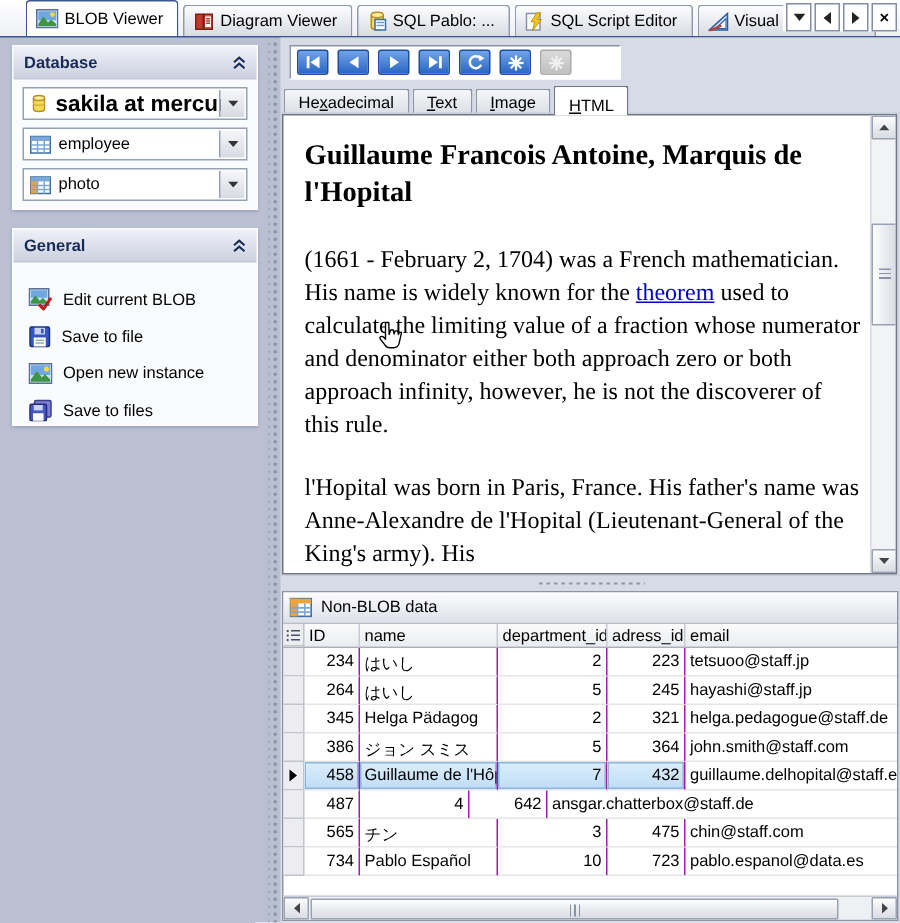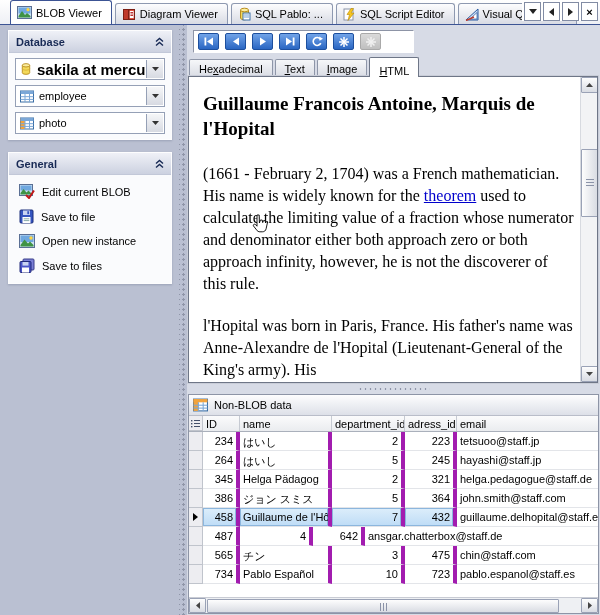--- a/index.html
+++ b/index.html
@@ -10,21 +10,21 @@
     font-family:"Liberation Sans", sans-serif;
     font-size:11px; color:#000;
   }
   svg { display:block; }
 
   
   .tabbar {
     position:absolute; left:0; top:0; width:600px; height:25px;
     background:linear-gradient(#ffffff,#eef0f5);
     border-bottom:1px solid #3c5494;
-    display:flex; align-items:flex-end; padding-left:10px;
+    display:flex; align-items:flex-end; padding-left:17px;
     white-space:nowrap; overflow:hidden;
   }
   .wtab {
     display:flex; align-items:center; gap:4px; height:21px;
     padding:0 9px 0 6px; margin-right:3px;
     border:1px solid #8e99b0; border-bottom:none;
     border-radius:3px 3px 0 0;
     background:linear-gradient(#fdfdfe,#d8dbe4);
   }
   .wtab.active { background:#fff; height:24px; border-color:#3c5494; }
@@ -143,21 +143,21 @@
   }
   .nb-header {
     height:21px; padding:0 4px;
     background:linear-gradient(#fdfdfe,#dde0e8);
     border-bottom:1px solid #b9bdc9;
     display:flex; align-items:center; gap:6px;
   }
   .grid-header { display:flex; height:16px; background:linear-gradient(#fbfbfc,#eaecef); border-bottom:1px solid #aab0bb; }
   .gh { padding:2px 3px; border-right:1px solid #c6cad2; overflow:hidden; white-space:nowrap; }
   .grow { display:flex; height:19px; }
-  .gc { padding:3px 3px 0 3px; border-right:4px solid #a21caf; border-bottom:1px solid #e3e5e9; overflow:hidden; white-space:nowrap; }
+  .gc { padding:3px 3px 0 3px; border-right:1px solid #a21caf; border-bottom:1px solid #e3e5e9; overflow:hidden; white-space:nowrap; }
   .c-sel { width:14px; background:#ededf1; border-right:1px solid #c0c4cc; border-bottom:1px solid #c0c4cc;
            display:flex; align-items:center; justify-content:center; padding:0; }
   .c-id { width:37px; text-align:right; }
   .c-name { width:92px; }
   .c-dep { width:73px; text-align:right; }
   .c-adr { width:52px; text-align:right; }
   .c-email { flex:1; border-right:none; }
   .grow.selected .hl { background:linear-gradient(#ddeefb,#bedcf6); box-shadow:inset 0 0 0 1px #8cb6dd; }
   .rowmarker { width:0; height:0; border-left:5px solid #000; border-top:4px solid transparent; border-bottom:4px solid transparent; }
 
@@ -325,21 +325,21 @@
   <div class="panel" style="top:152px; height:132px;">
     <div class="panel-header">
       <span>General</span>
       <span>
           <svg width="9" height="10" viewBox="0 0 9 10">
             <polyline points="1,4.5 4.5,1.5 8,4.5" fill="none" stroke="#182a55" stroke-width="1.4"></polyline>
             <polyline points="1,8.5 4.5,5.5 8,8.5" fill="none" stroke="#182a55" stroke-width="1.4"></polyline>
           </svg>
         </span>
     </div>
-    <div class="gen-item" style="margin-top:4px;">
+    <div class="gen-item" style="margin-top:12px;">
       <span>
           <svg width="16" height="15" viewBox="0 0 16 15">
             <rect x="0.5" y="0.5" width="13" height="11" fill="#cfe2f5" stroke="#5a6f94"></rect>
             <rect x="1.5" y="1.5" width="11" height="5" fill="#6fa8e0"></rect>
             <path d="M1.5,9 L4.5,5 L7.5,8.5 L9.5,6.5 L12.5,9.5 v1 h-11 z" fill="#3f9345"></path>
             <polyline points="7,11 10,14 15,6.5" fill="none" stroke="#c01818" stroke-width="2"></polyline>
           </svg>
         </span>
       <span>Edit current BLOB</span>
     </div>
@@ -575,21 +575,21 @@
       <div class="gc c-dep">3</div>
       <div class="gc c-adr">475</div>
       <div class="gc c-email">chin@staff.com</div>
     </div>
     <div class="grow">
       <div class="gc c-sel"></div>
       <div class="gc c-id">734</div>
       <div class="gc c-name">Pablo Español</div>
       <div class="gc c-dep">10</div>
       <div class="gc c-adr">723</div>
-      <div class="gc c-email">pablo.espanol@staff.es</div>
+      <div class="gc c-email">pablo.espanol@data.es</div>
     </div>
 
     <div class="hscroll">
       <div class="sbtn">
           <svg width="4" height="7" viewBox="0 0 4 7">
             <polygon points="4,0 4,7 0,3.5" fill="#444"></polygon>
           </svg>
         </div>
       <div class="hthumb">
           <div class="hgrip"></div>

